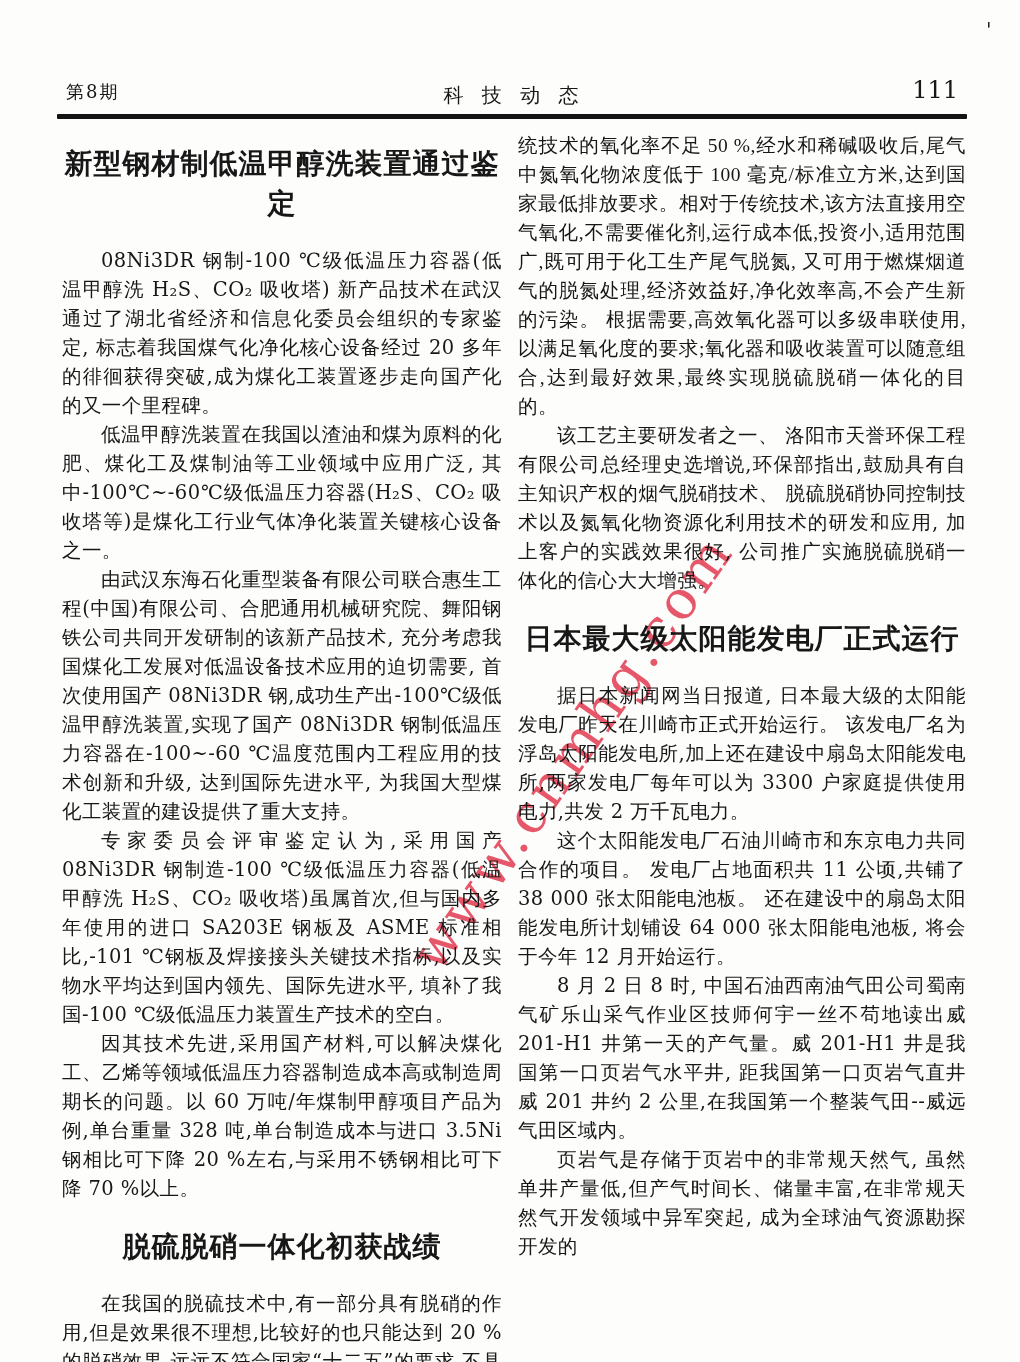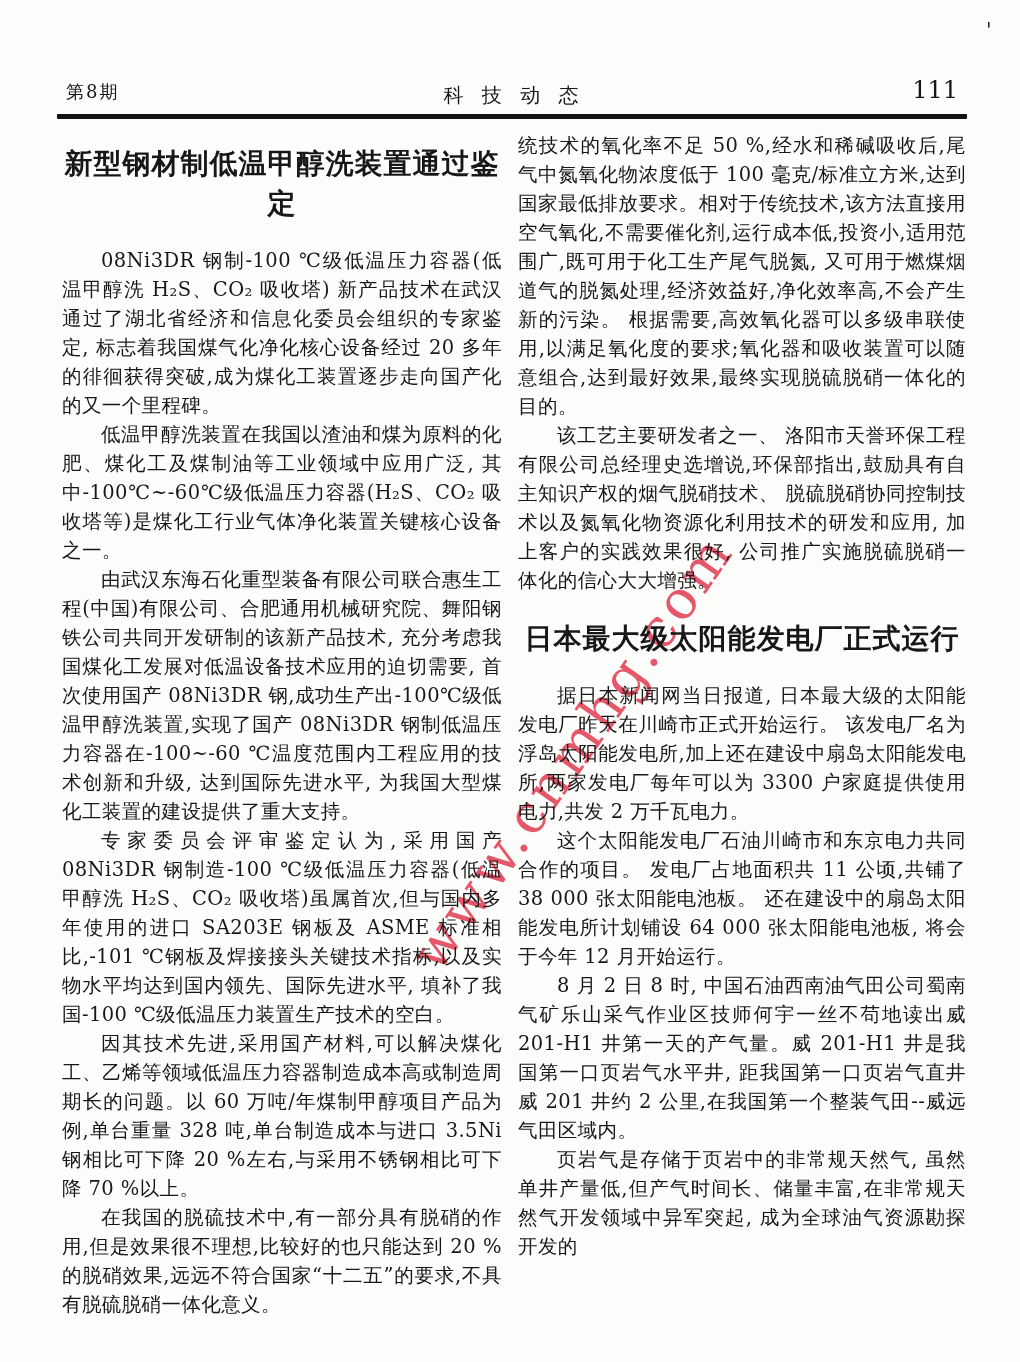--- a/index.html
+++ b/index.html
@@ -42,21 +42,21 @@
     font-size:19.5px;line-height:29px;
     text-align:justify;
   }
   .col-left{left:62px;width:440px;}
   .col-right{left:518px;width:448px;}
   .col p{
     margin:0;
     text-indent:2em;
     letter-spacing:0.4px;
   }
-  .col p.no-indent{text-indent:0;}
+  .col p.no-indent{text-indent:0;font-family:Liberation Serif, serif;}
   .article-title{
     font-family:"DejaVu Sans","Liberation Sans",sans-serif;
     font-weight:bold;
     font-size:28px;line-height:40px;
     text-align:center;
     letter-spacing:1px;
     margin:24px 0 22px 0;
   }
   .article-title.first{margin-top:13px;}
   
@@ -88,20 +88,21 @@
 
   <div class="watermark" style="color: rgb(226, 51, 73);">www.cnmhg.com</div>
 
   <div class="col col-left">
     <div class="article-title first">新型钢材制低温甲醇洗装置通过鉴定</div>
     <p>08Ni3DR 钢制-100 ℃级低温压力容器(低温甲醇洗 H₂S、CO₂ 吸收塔) 新产品技术在武汉通过了湖北省经济和信息化委员会组织的专家鉴定, 标志着我国煤气化净化核心设备经过 20 多年的徘徊获得突破,成为煤化工装置逐步走向国产化的又一个里程碑。</p>
     <p>低温甲醇洗装置在我国以渣油和煤为原料的化肥、煤化工及煤制油等工业领域中应用广泛, 其中-100℃~-60℃级低温压力容器(H₂S、CO₂ 吸收塔等)是煤化工行业气体净化装置关键核心设备之一。</p>
     <p>由武汉东海石化重型装备有限公司联合惠生工程(中国)有限公司、合肥通用机械研究院、舞阳钢铁公司共同开发研制的该新产品技术, 充分考虑我国煤化工发展对低温设备技术应用的迫切需要, 首次使用国产 08Ni3DR 钢,成功生产出-100℃级低温甲醇洗装置,实现了国产 08Ni3DR 钢制低温压力容器在-100~-60 ℃温度范围内工程应用的技术创新和升级, 达到国际先进水平, 为我国大型煤化工装置的建设提供了重大支持。</p>
     <p>专家委员会评审鉴定认为,采用国产 08Ni3DR 钢制造-100 ℃级低温压力容器(低温甲醇洗 H₂S、CO₂ 吸收塔)虽属首次,但与国内多年使用的进口 SA203E 钢板及 ASME 标准相比,-101 ℃钢板及焊接接头关键技术指标,以及实物水平均达到国内领先、国际先进水平, 填补了我国-100 ℃级低温压力装置生产技术的空白。</p>
     <p>因其技术先进,采用国产材料,可以解决煤化工、乙烯等领域低温压力容器制造成本高或制造周期长的问题。以 60 万吨/年煤制甲醇项目产品为例,单台重量 328 吨,单台制造成本与进口 3.5Ni 钢相比可下降 20 %左右,与采用不锈钢相比可下降 70 %以上。</p>
+    <div class="article-title">脱硫脱硝一体化初获战绩</div>
     <p>在我国的脱硫技术中,有一部分具有脱硝的作用,但是效果很不理想,比较好的也只能达到 20 %的脱硝效果,远远不符合国家“十二五”的要求,不具有脱硫脱硝一体化意义。</p>
 
   </div>
 
   <div class="col col-right">
     <p class="no-indent">统技术的氧化率不足 50 %,经水和稀碱吸收后,尾气中氮氧化物浓度低于 100 毫克/标准立方米,达到国家最低排放要求。相对于传统技术,该方法直接用空气氧化,不需要催化剂,运行成本低,投资小,适用范围广,既可用于化工生产尾气脱氮, 又可用于燃煤烟道气的脱氮处理,经济效益好,净化效率高,不会产生新的污染。 根据需要,高效氧化器可以多级串联使用,以满足氧化度的要求;氧化器和吸收装置可以随意组合,达到最好效果,最终实现脱硫脱硝一体化的目的。</p>
     <p>该工艺主要研发者之一、 洛阳市天誉环保工程有限公司总经理史选增说,环保部指出,鼓励具有自主知识产权的烟气脱硝技术、 脱硫脱硝协同控制技术以及氮氧化物资源化利用技术的研发和应用, 加上客户的实践效果很好, 公司推广实施脱硫脱硝一体化的信心大大增强。</p>
     <div class="article-title">日本最大级太阳能发电厂正式运行</div>
     <p>据日本新闻网当日报道, 日本最大级的太阳能发电厂昨天在川崎市正式开始运行。 该发电厂名为浮岛太阳能发电所,加上还在建设中扇岛太阳能发电所,两家发电厂每年可以为 3300 户家庭提供使用电力,共发 2 万千瓦电力。</p>
     <p>这个太阳能发电厂石油川崎市和东京电力共同合作的项目。 发电厂占地面积共 11 公顷,共铺了 38 000 张太阳能电池板。 还在建设中的扇岛太阳能发电所计划铺设 64 000 张太阳能电池板, 将会于今年 12 月开始运行。</p>

